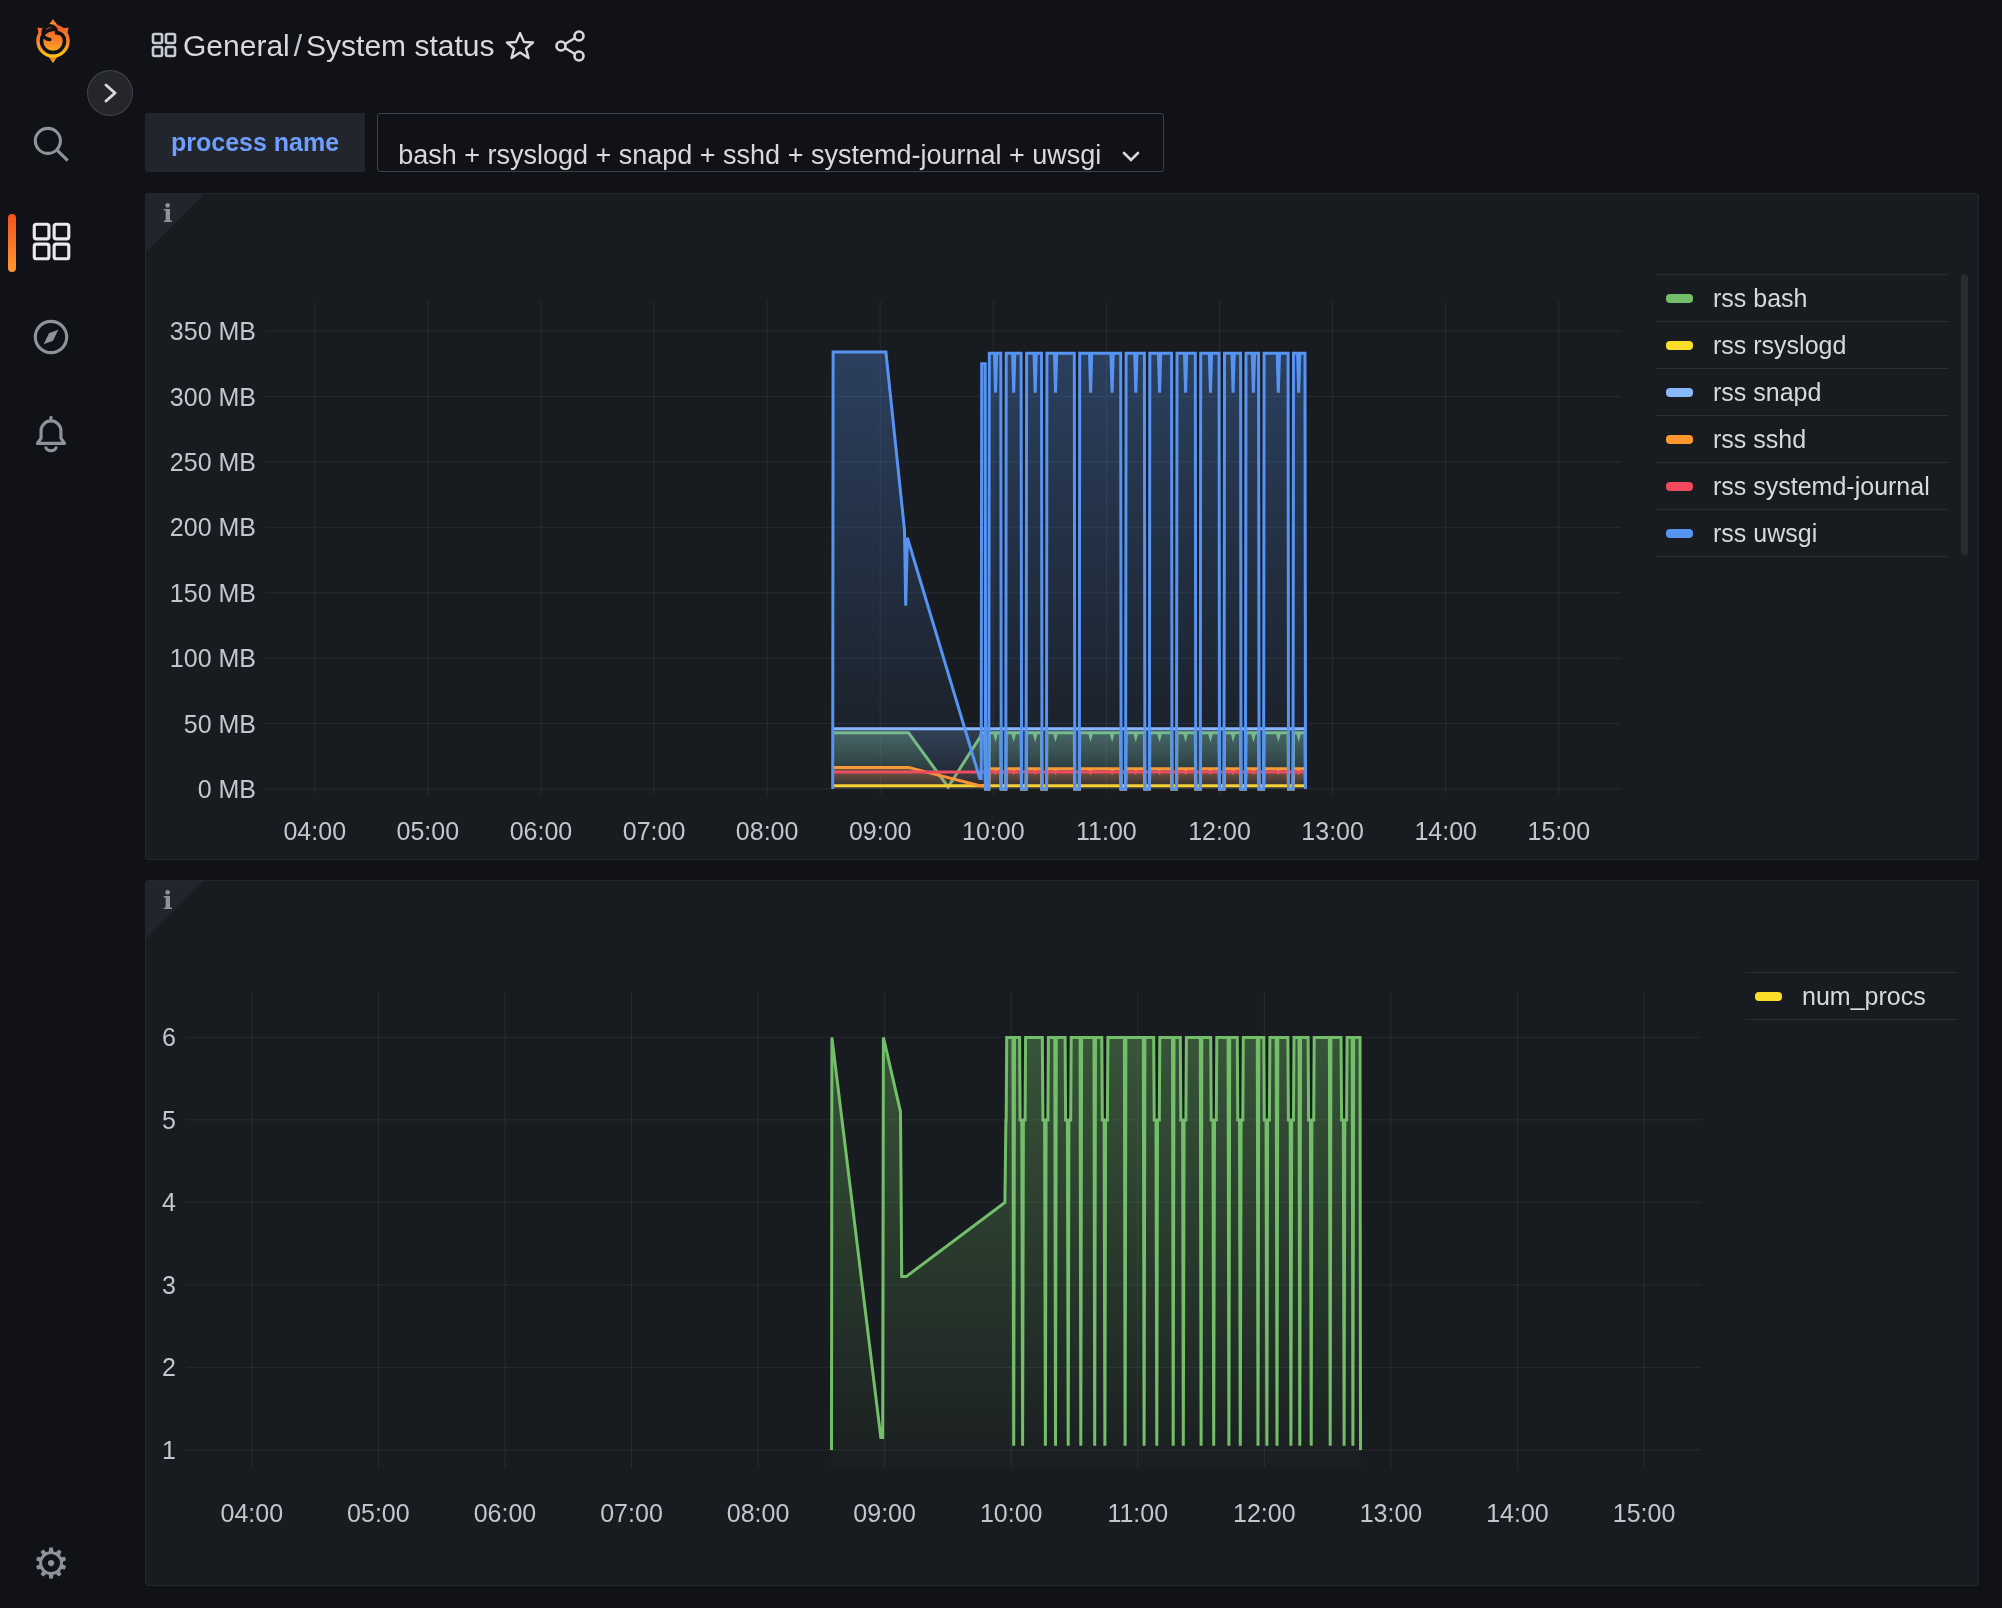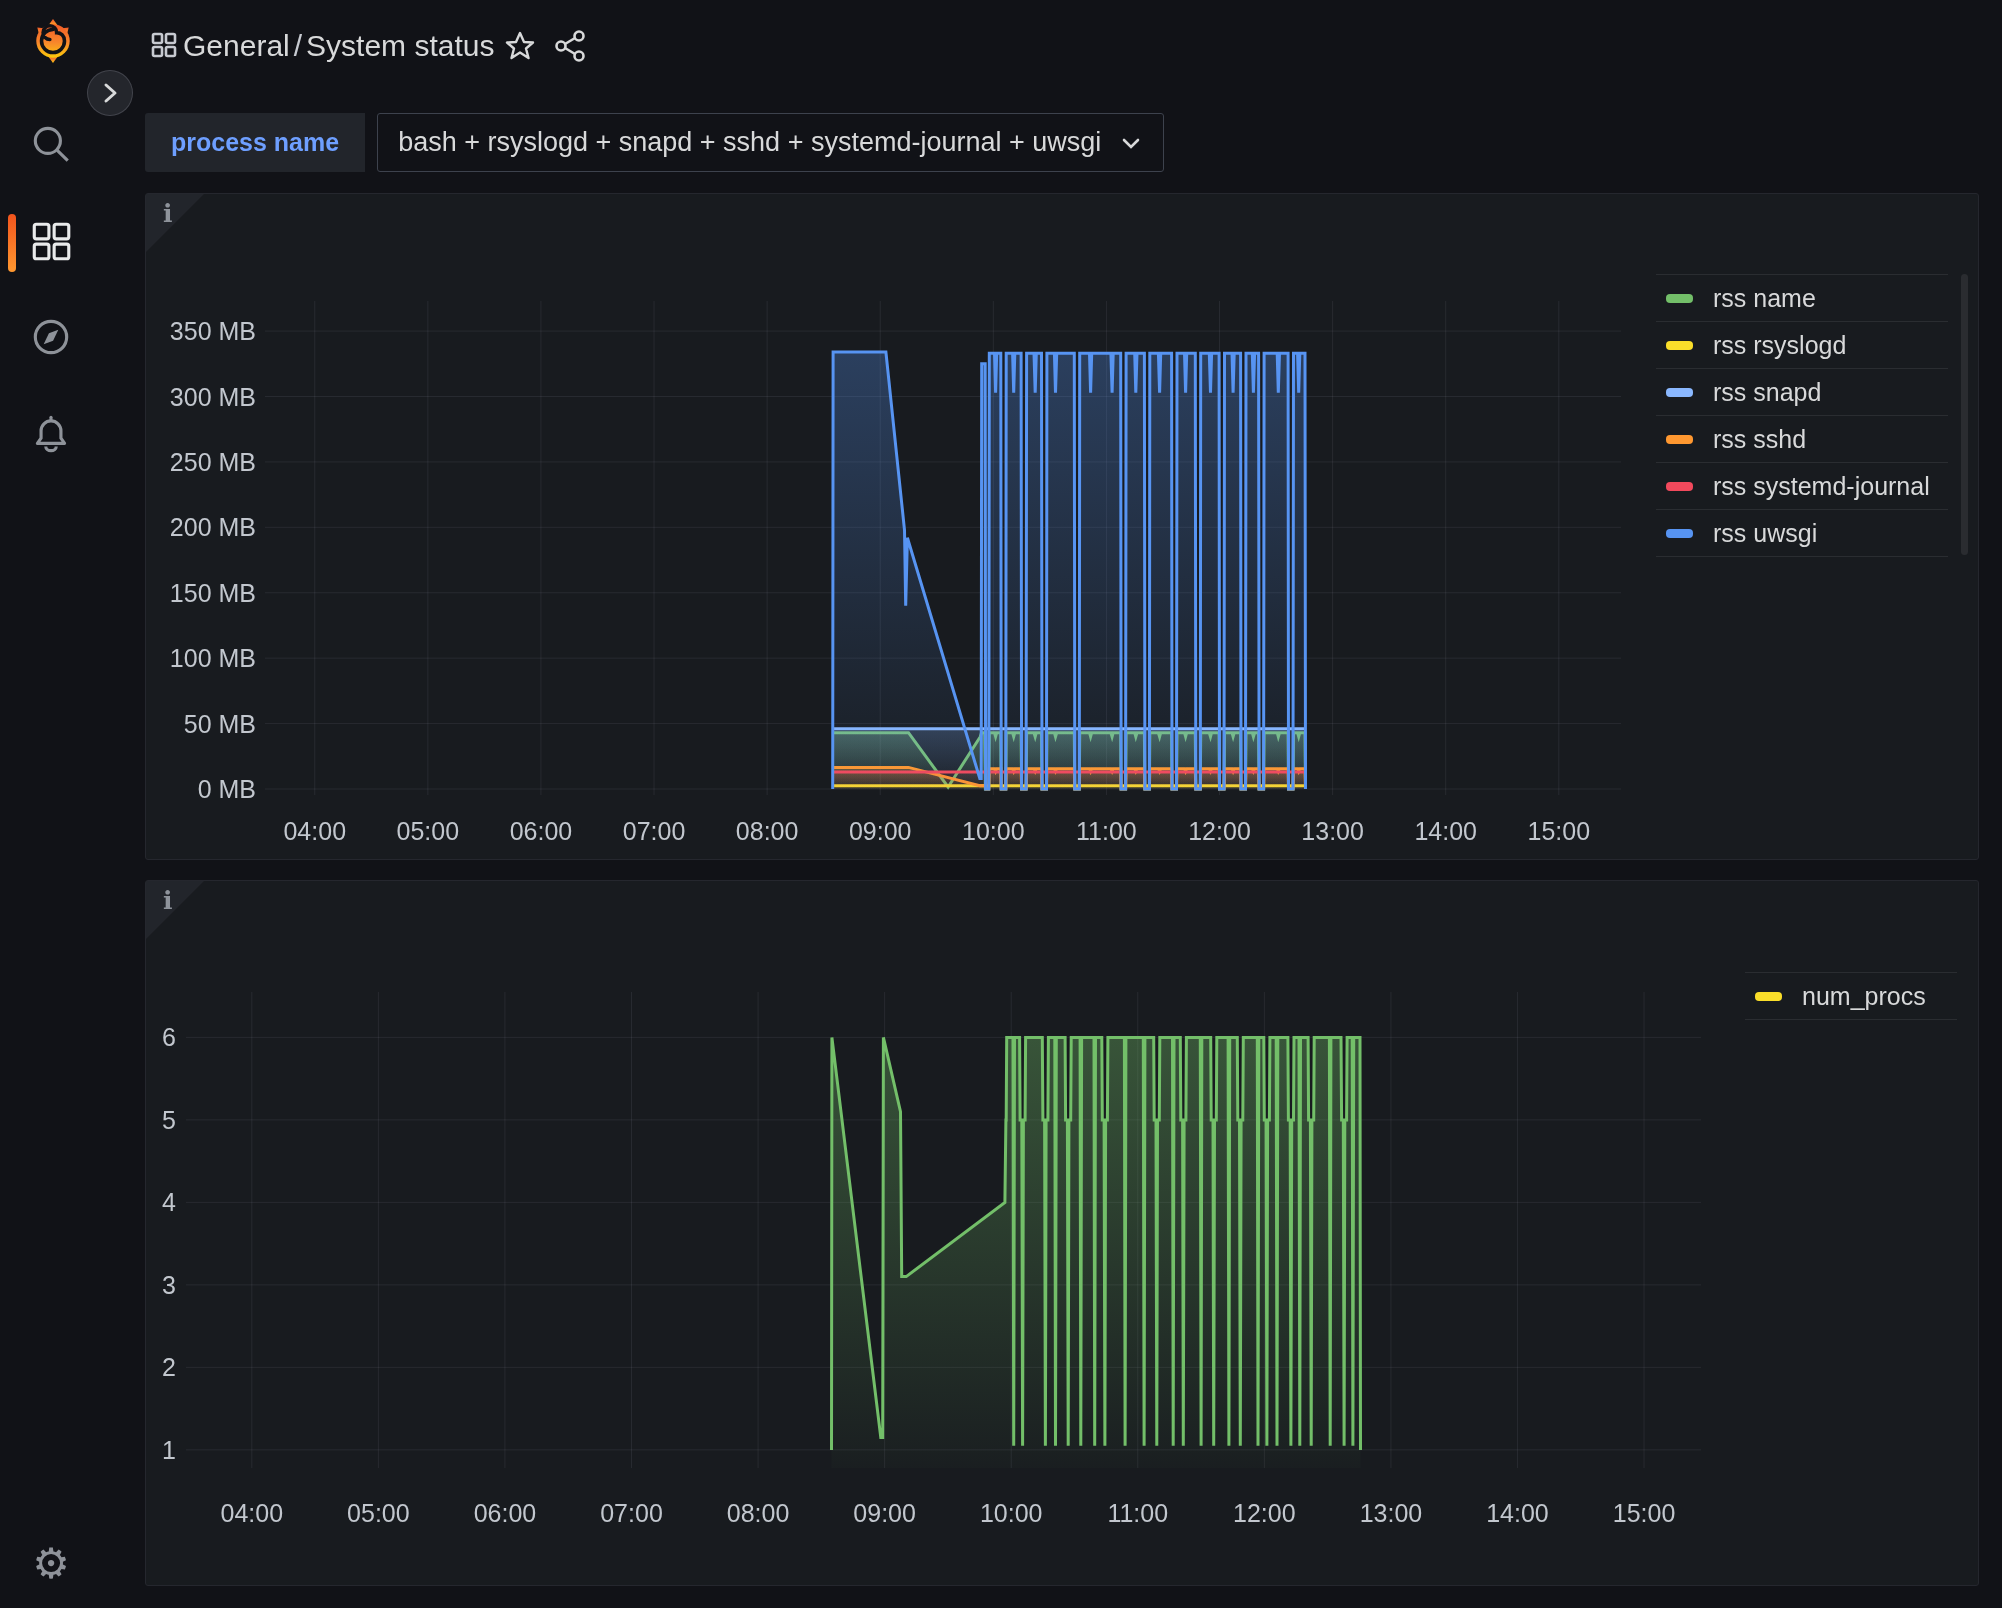--- a/index.html
+++ b/index.html
@@ -19,21 +19,21 @@
   .crumbs{display:flex;align-items:center;gap:4px;margin-left:37px;font-size:30px;color:#d8d9da;}
   .crumb-sep{color:#c7cad1;}
   .nav-ic{display:flex;align-items:center;justify-content:center;margin-left:6px;}
   .expand-btn{position:absolute;left:87px;top:70px;width:44px;height:44px;border-radius:50%;
     background:#24262c;border:1px solid rgba(204,204,220,0.18);display:flex;align-items:center;justify-content:center;z-index:9;cursor:pointer;}
   
   .varrow{position:absolute;left:145px;top:113px;display:flex;z-index:4;border-radius:14px;}
   .varlabel{background:#22252b;border-radius:3px 0 0 3px;display:flex;align-items:center;
     padding:0 26px;height:59px;color:#6e9fff;font-size:25px;font-weight:600;}
   .varvalue{margin-left:12px;height:57px;border:1px solid #3d424d;border-radius:3px;background:#111217;
-    display:flex;align-items:center;gap:20px;padding:0 22px 0 20px;font-size:27px;color:#d8d9da;cursor:pointer;}
+    display:flex;align-items:flex-end;gap:20px;padding:0 22px 0 20px;font-size:27px;color:#d8d9da;cursor:pointer;}
   
   .panel{position:absolute;left:145px;width:1834px;background:#181b1f;border:1px solid #25272e;border-radius:3px;box-sizing:border-box;}
   .panel1{top:193px;height:667px;}
   .panel2{top:880px;height:706px;}
   .corner{position:absolute;top:0;left:0;width:0;height:0;border-top:58px solid #22252b;border-right:58px solid transparent;}
   .corner-i{position:absolute;top:5px;left:17px;font-family:"DejaVu Serif",serif;font-weight:700;font-size:25px;color:#8e939b;}
   .ptitle{position:absolute;top:16px;left:0;width:100%;text-align:center;font-size:27px;font-weight:600;color:#d8d9da;cursor:pointer;}
   .chart-svg{position:absolute;inset:0;width:100%;height:100%;}
   .tick{fill:#c2c7ce;font-size:25px;font-family:"Liberation Sans",sans-serif;}
   
@@ -225,21 +225,21 @@
       <path d="M686.7 573.4L762.5 573.4L833.8 591.7L839.4 591.7L840.0 595.0L842.8 595.0L843.3 574.7L848.5 574.7L849.6 577.3L850.7 574.7L854.8 574.7L855.2 595.0L859.8 595.0L860.2 574.7L866.6 574.7L867.7 577.3L868.8 574.7L875.1 574.7L875.6 595.0L880.1 595.0L880.6 574.7L888.0 574.7L889.2 577.3L890.3 574.7L895.5 574.7L896.0 595.0L900.5 595.0L900.9 574.7L908.4 574.7L909.5 577.3L910.7 574.7L928.3 574.7L928.8 595.0L933.3 595.0L933.7 574.7L943.5 574.7L944.6 577.3L945.7 574.7L964.9 574.7L966.1 577.3L967.2 574.7L974.7 574.7L975.1 595.0L979.6 595.0L980.1 574.7L988.7 574.7L989.8 577.3L991.0 574.7L998.4 574.7L998.9 595.0L1003.4 595.0L1003.8 574.7L1012.4 574.7L1013.6 577.3L1014.7 574.7L1025.6 574.7L1026.0 595.0L1030.5 595.0L1031.0 574.7L1038.5 574.7L1039.6 577.3L1040.7 574.7L1049.3 574.7L1049.8 595.0L1054.3 595.0L1054.7 574.7L1063.3 574.7L1064.5 577.3L1065.6 574.7L1073.1 574.7L1073.5 595.0L1078.0 595.0L1078.5 574.7L1086.0 574.7L1087.1 577.3L1088.2 574.7L1094.6 574.7L1095.0 595.0L1099.5 595.0L1100.0 574.7L1106.3 574.7L1107.4 577.3L1108.6 574.7L1112.6 574.7L1113.1 595.0L1117.6 595.0L1118.1 574.7L1131.2 574.7L1132.3 577.3L1133.5 574.7L1142.1 574.7L1142.5 595.0L1147.0 595.0L1147.5 574.7L1151.6 574.7L1152.7 577.3L1153.8 574.7L1159.0 574.7L1159.5 595.0L1159.5 595L686.7 595Z" fill="url(#rssg3)" stroke="none"></path>
       <path d="M686.7 573.4L762.5 573.4L833.8 591.7L839.4 591.7L840.0 595.0L842.8 595.0L843.3 574.7L848.5 574.7L849.6 577.3L850.7 574.7L854.8 574.7L855.2 595.0L859.8 595.0L860.2 574.7L866.6 574.7L867.7 577.3L868.8 574.7L875.1 574.7L875.6 595.0L880.1 595.0L880.6 574.7L888.0 574.7L889.2 577.3L890.3 574.7L895.5 574.7L896.0 595.0L900.5 595.0L900.9 574.7L908.4 574.7L909.5 577.3L910.7 574.7L928.3 574.7L928.8 595.0L933.3 595.0L933.7 574.7L943.5 574.7L944.6 577.3L945.7 574.7L964.9 574.7L966.1 577.3L967.2 574.7L974.7 574.7L975.1 595.0L979.6 595.0L980.1 574.7L988.7 574.7L989.8 577.3L991.0 574.7L998.4 574.7L998.9 595.0L1003.4 595.0L1003.8 574.7L1012.4 574.7L1013.6 577.3L1014.7 574.7L1025.6 574.7L1026.0 595.0L1030.5 595.0L1031.0 574.7L1038.5 574.7L1039.6 577.3L1040.7 574.7L1049.3 574.7L1049.8 595.0L1054.3 595.0L1054.7 574.7L1063.3 574.7L1064.5 577.3L1065.6 574.7L1073.1 574.7L1073.5 595.0L1078.0 595.0L1078.5 574.7L1086.0 574.7L1087.1 577.3L1088.2 574.7L1094.6 574.7L1095.0 595.0L1099.5 595.0L1100.0 574.7L1106.3 574.7L1107.4 577.3L1108.6 574.7L1112.6 574.7L1113.1 595.0L1117.6 595.0L1118.1 574.7L1131.2 574.7L1132.3 577.3L1133.5 574.7L1142.1 574.7L1142.5 595.0L1147.0 595.0L1147.5 574.7L1151.6 574.7L1152.7 577.3L1153.8 574.7L1159.0 574.7L1159.5 595.0" fill="none" stroke="#ff9830" stroke-width="3"></path>
       <path d="M686.7 578.0L1159.5 578.0L1159.5 595L686.7 595Z" fill="url(#rssg4)" stroke="none"></path>
       <path d="M686.7 578.0L1159.5 578.0" fill="none" stroke="#f2495c" stroke-width="3"></path>
       <path d="M686.7 595.0L687.1 158.0L739.9 158.0L758.5 336.0L759.7 411.8L761.4 343.8L833.8 584.5L835.2 584.5L835.7 169.8L839.2 169.8L839.6 595.0L842.8 595.0L843.3 159.3L848.5 159.3L849.6 198.6L850.7 159.3L854.8 159.3L855.2 595.0L859.8 595.0L860.2 159.3L866.6 159.3L867.7 198.6L868.8 159.3L875.1 159.3L875.6 595.0L880.1 595.0L880.6 159.3L888.0 159.3L889.2 198.6L890.3 159.3L895.5 159.3L896.0 595.0L900.5 595.0L900.9 159.3L908.4 159.3L909.5 198.6L910.7 159.3L928.3 159.3L928.8 595.0L933.3 595.0L933.7 159.3L943.5 159.3L944.6 198.6L945.7 159.3L964.9 159.3L966.1 198.6L967.2 159.3L974.7 159.3L975.1 595.0L979.6 595.0L980.1 159.3L988.7 159.3L989.8 198.6L991.0 159.3L998.4 159.3L998.9 595.0L1003.4 595.0L1003.8 159.3L1012.4 159.3L1013.6 198.6L1014.7 159.3L1025.6 159.3L1026.0 595.0L1030.5 595.0L1031.0 159.3L1038.5 159.3L1039.6 198.6L1040.7 159.3L1049.3 159.3L1049.8 595.0L1054.3 595.0L1054.7 159.3L1063.3 159.3L1064.5 198.6L1065.6 159.3L1073.1 159.3L1073.5 595.0L1078.0 595.0L1078.5 159.3L1086.0 159.3L1087.1 198.6L1088.2 159.3L1094.6 159.3L1095.0 595.0L1099.5 595.0L1100.0 159.3L1106.3 159.3L1107.4 198.6L1108.6 159.3L1112.6 159.3L1113.1 595.0L1117.6 595.0L1118.1 159.3L1131.2 159.3L1132.3 198.6L1133.5 159.3L1142.1 159.3L1142.5 595.0L1147.0 595.0L1147.5 159.3L1151.6 159.3L1152.7 198.6L1153.8 159.3L1159.0 159.3L1159.5 595.0L1159.5 595L686.7 595Z" fill="url(#rssg5)" stroke="none"></path>
       <path d="M686.7 595.0L687.1 158.0L739.9 158.0L758.5 336.0L759.7 411.8L761.4 343.8L833.8 584.5L835.2 584.5L835.7 169.8L839.2 169.8L839.6 595.0L842.8 595.0L843.3 159.3L848.5 159.3L849.6 198.6L850.7 159.3L854.8 159.3L855.2 595.0L859.8 595.0L860.2 159.3L866.6 159.3L867.7 198.6L868.8 159.3L875.1 159.3L875.6 595.0L880.1 595.0L880.6 159.3L888.0 159.3L889.2 198.6L890.3 159.3L895.5 159.3L896.0 595.0L900.5 595.0L900.9 159.3L908.4 159.3L909.5 198.6L910.7 159.3L928.3 159.3L928.8 595.0L933.3 595.0L933.7 159.3L943.5 159.3L944.6 198.6L945.7 159.3L964.9 159.3L966.1 198.6L967.2 159.3L974.7 159.3L975.1 595.0L979.6 595.0L980.1 159.3L988.7 159.3L989.8 198.6L991.0 159.3L998.4 159.3L998.9 595.0L1003.4 595.0L1003.8 159.3L1012.4 159.3L1013.6 198.6L1014.7 159.3L1025.6 159.3L1026.0 595.0L1030.5 595.0L1031.0 159.3L1038.5 159.3L1039.6 198.6L1040.7 159.3L1049.3 159.3L1049.8 595.0L1054.3 595.0L1054.7 159.3L1063.3 159.3L1064.5 198.6L1065.6 159.3L1073.1 159.3L1073.5 595.0L1078.0 595.0L1078.5 159.3L1086.0 159.3L1087.1 198.6L1088.2 159.3L1094.6 159.3L1095.0 595.0L1099.5 595.0L1100.0 159.3L1106.3 159.3L1107.4 198.6L1108.6 159.3L1112.6 159.3L1113.1 595.0L1117.6 595.0L1118.1 159.3L1131.2 159.3L1132.3 198.6L1133.5 159.3L1142.1 159.3L1142.5 595.0L1147.0 595.0L1147.5 159.3L1151.6 159.3L1152.7 198.6L1153.8 159.3L1159.0 159.3L1159.5 595.0" fill="none" stroke="#5794f2" stroke-width="3"></path>
     </svg>
   <div class="legend lg1">
       <div class="lrow">
         <span class="lmark" style="background: rgb(115, 191, 105);"></span>
-        <span>rss name</span>
+        <span>rss bash</span>
       </div>
       <div class="lrow">
         <span class="lmark" style="background: rgb(250, 222, 42);"></span>
         <span>rss rsyslogd</span>
       </div>
       <div class="lrow">
         <span class="lmark" style="background: rgb(138, 184, 255);"></span>
         <span>rss snapd</span>
       </div>
       <div class="lrow">

